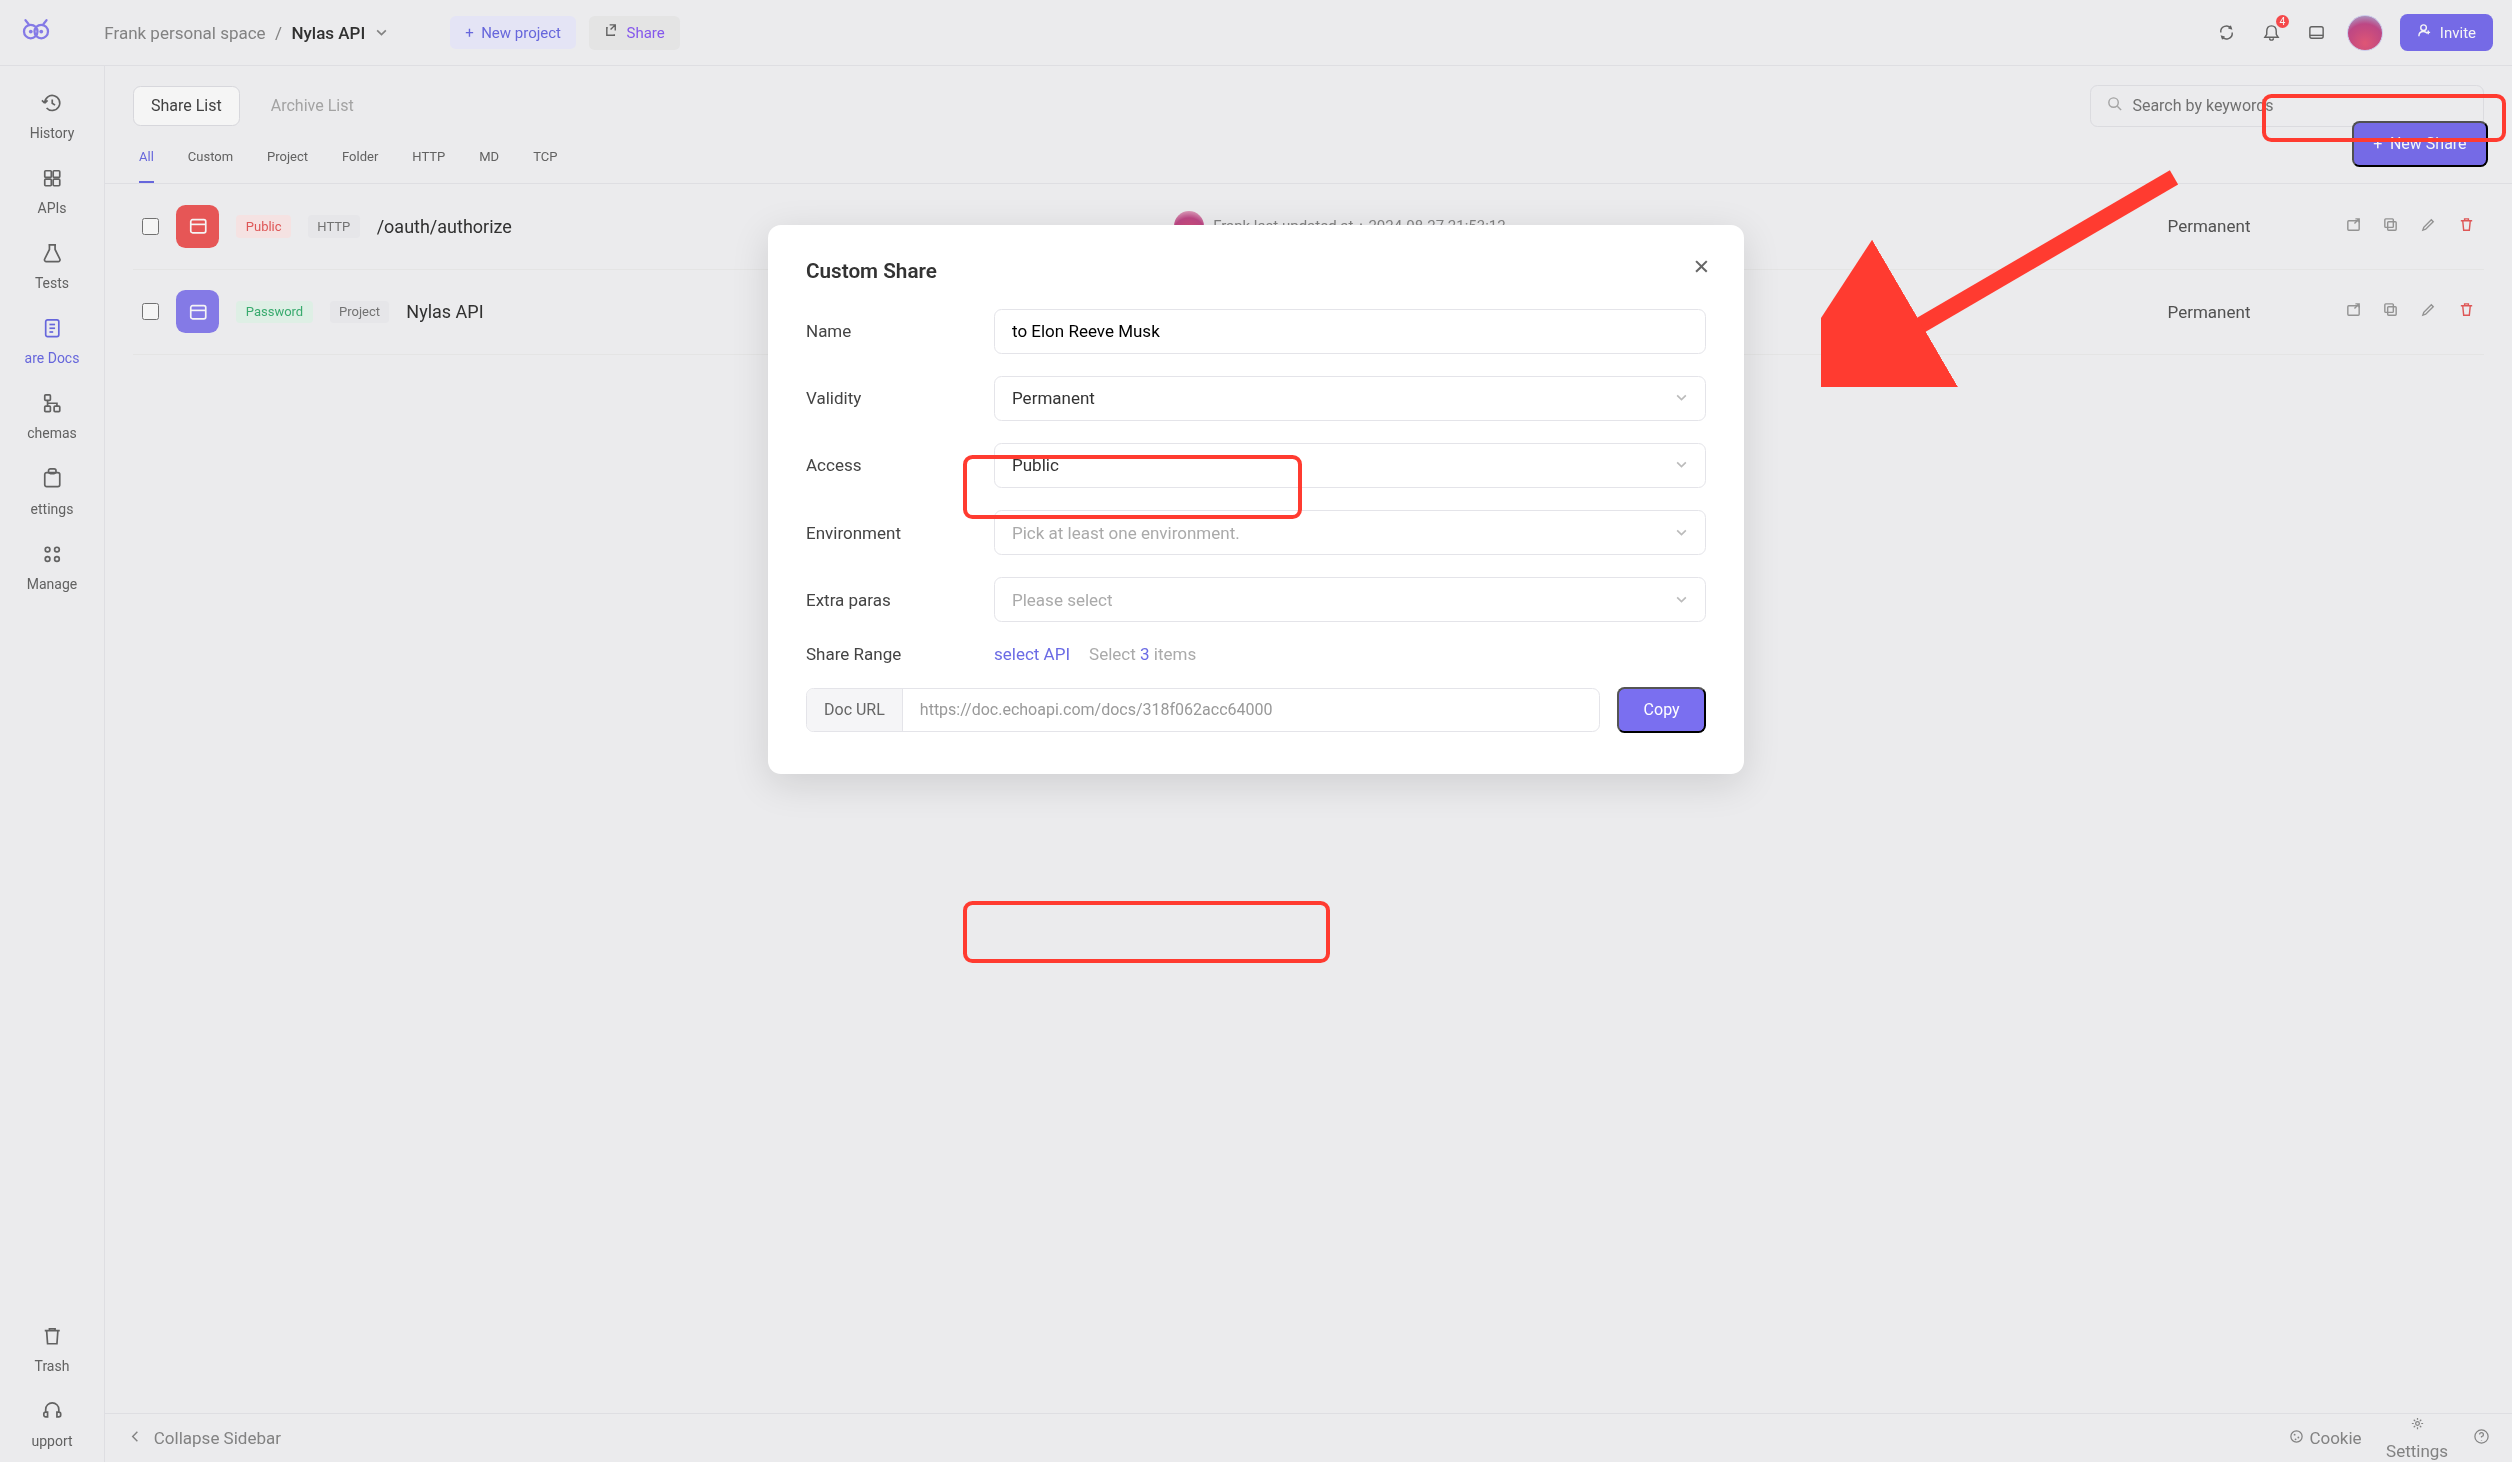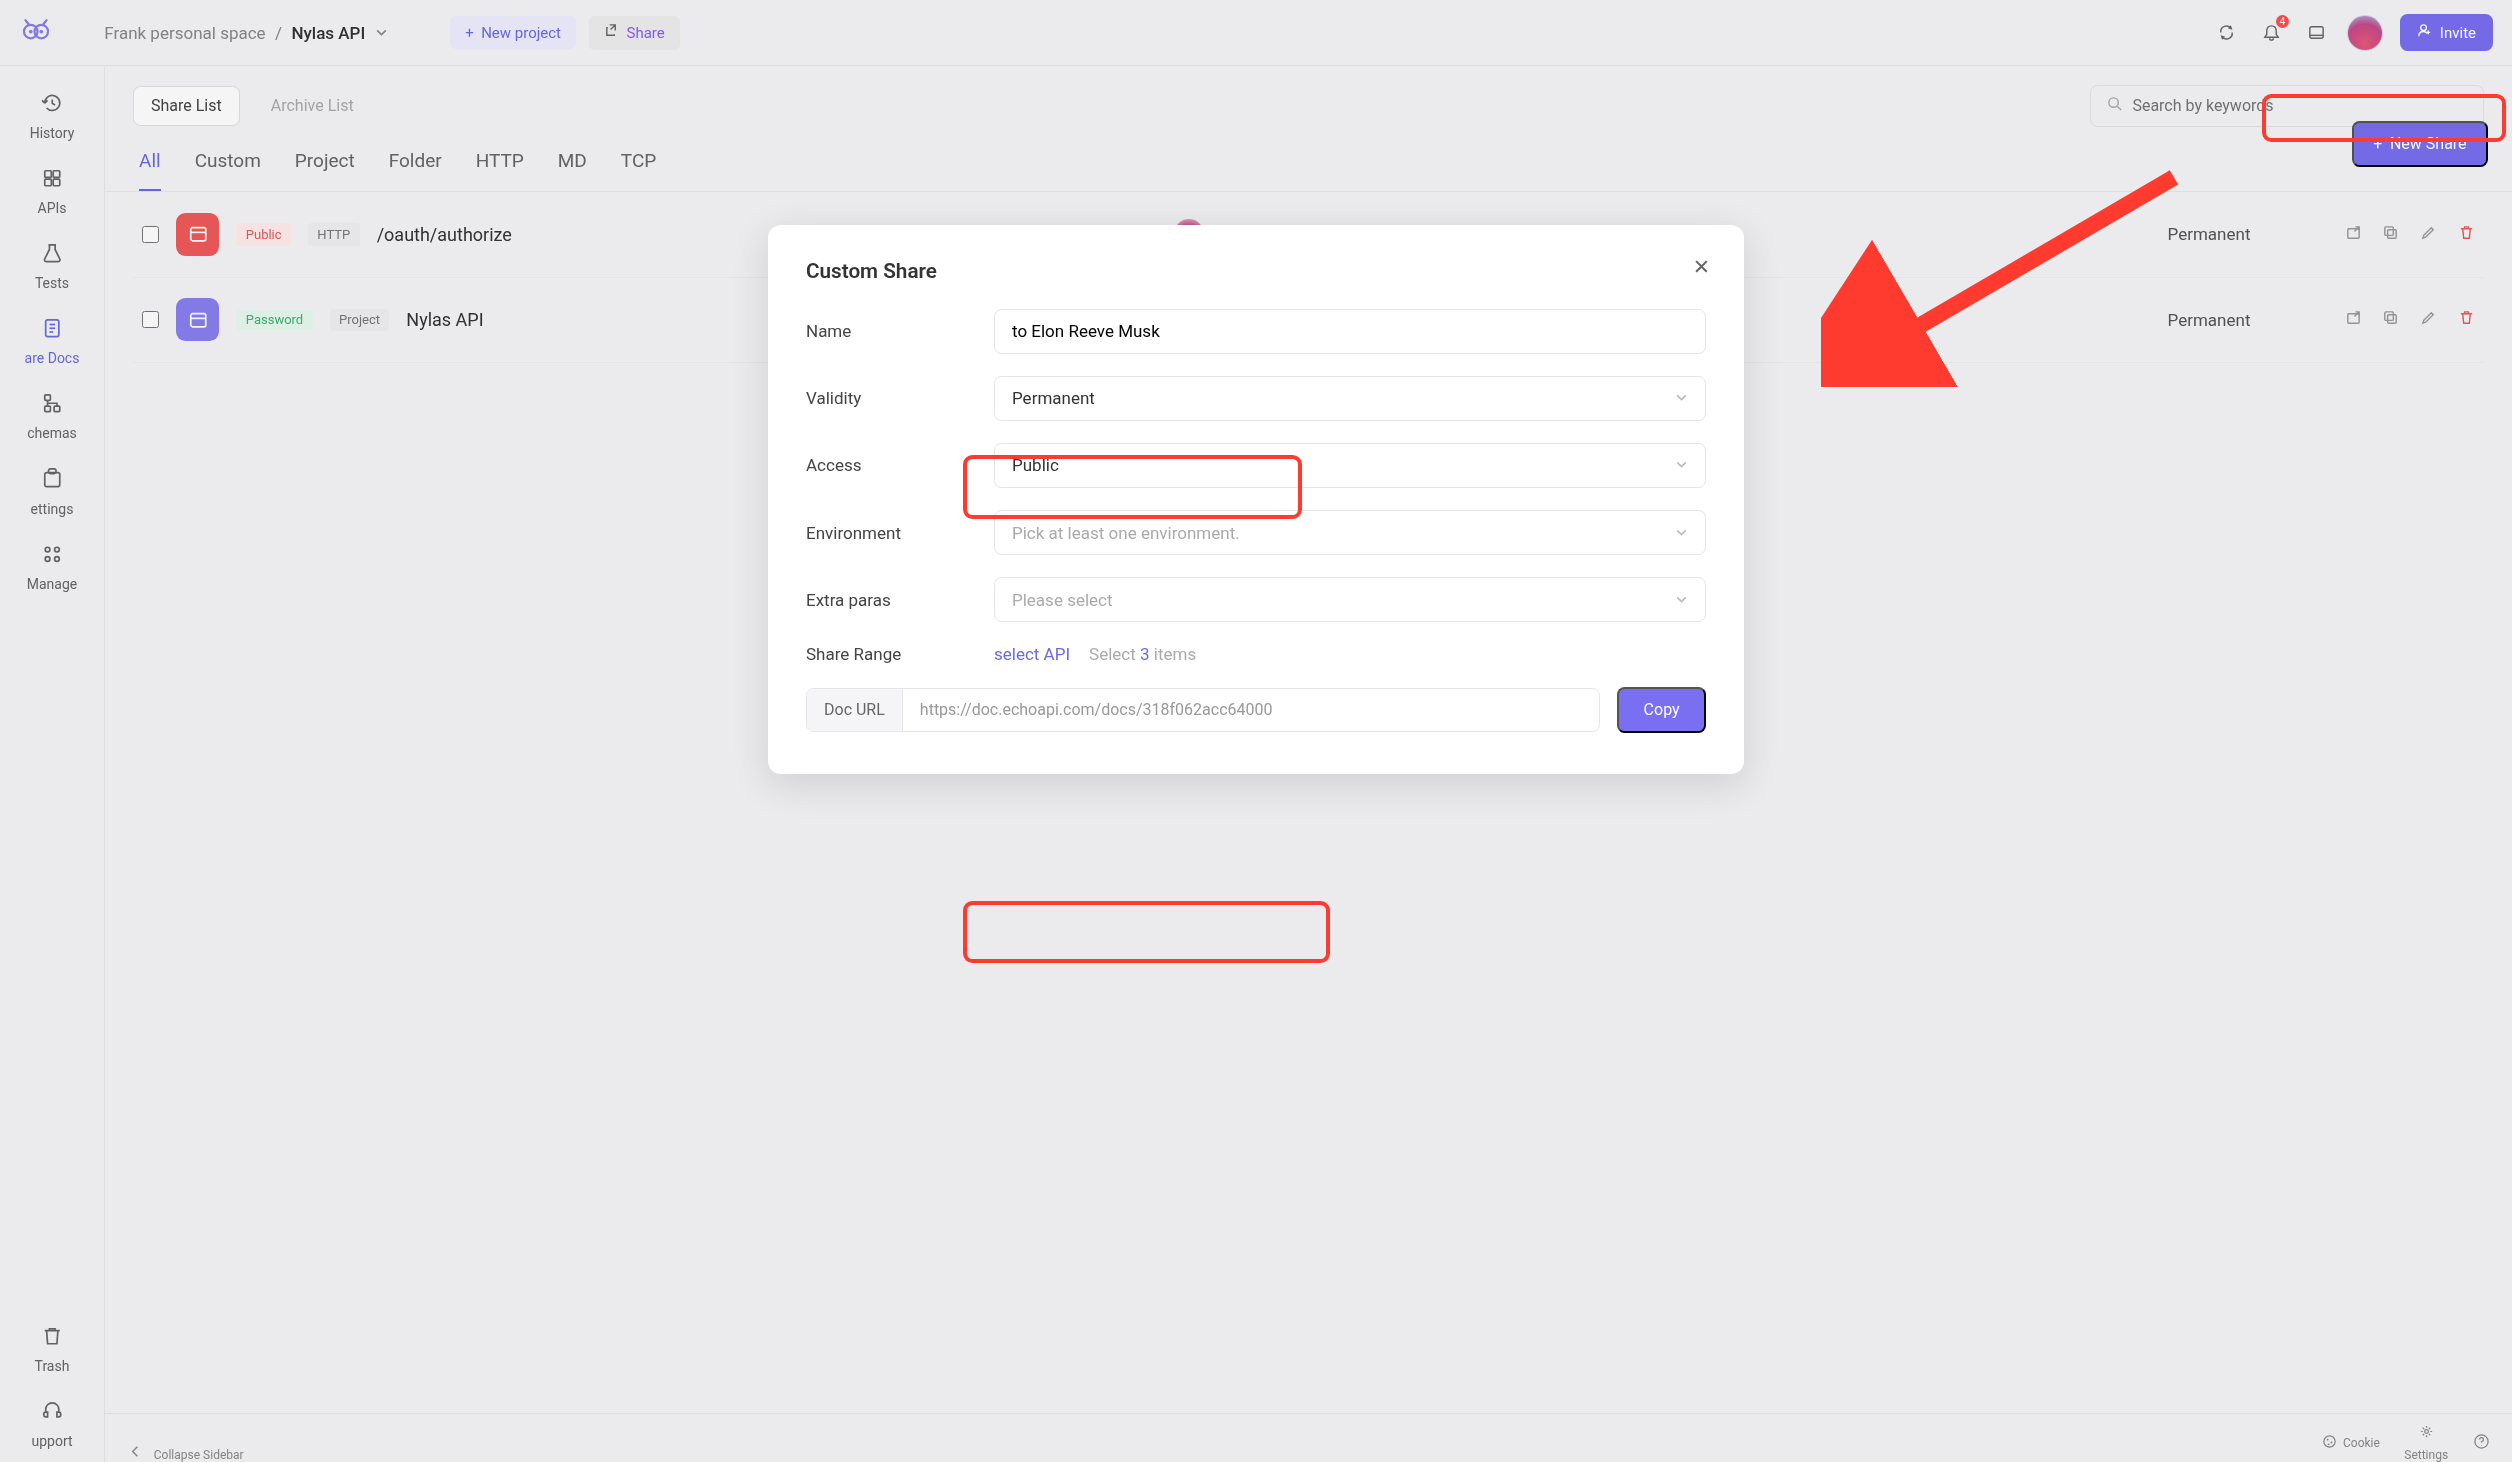--- a/index.html
+++ b/index.html
@@ -34,21 +34,21 @@
 
 .main { flex: 1; display: flex; flex-direction: column; background: #f5f5f7; position: relative; }
 
 .toolbar { display: flex; align-items: center; gap: 13px; padding: 19px 28px 0 28px; }
 .pill-btn { padding: 9.4px 17px; border-radius: 7.5px; font-size: 16px; background: #fff; border: 0.9px solid #e0e0e5; color: #444; cursor: pointer; }
 .pill-btn.ghost { background: transparent; border: 0.9px solid transparent; color: #aaa; }
 .search-wrap { margin-left: auto; display: flex; align-items: center; gap: 9.4px; background: transparent; border: 0.9px solid #e4e4e9; border-radius: 7.5px; padding: 9.4px 15px; width: 394px; color: #aaa; }
 .search-wrap input { border: none; background: transparent; outline: none; font-size: 16px; flex: 1; color: #333; }
 
 .tabs { display: flex; gap: 34px; padding: 22.5px 34px 0 34px; border-bottom: 0.9px solid #e8e8ec; position: relative; }
-.tab { padding-bottom: 17px; font-size: 19px; color: #666; cursor: pointer; }
+.tab { padding-bottom: 17px; font-size: 13px; color: #666; cursor: pointer; }
 .tab.active { color: #6b6be5; border-bottom: 2.8px solid #6b6be5; }
 .tabs-right { position: absolute; right: 24.4px; top: -5.6px; }
 .btn-newshare { background: #7a6ff0; color: #fff; padding: 11.3px 19px; border-radius: 7.5px; display: inline-flex; align-items: center; gap: 7.5px; font-size: 16px; }
 
 .rows { padding: 0 28px; }
 .row { display: flex; align-items: center; gap: 17px; padding: 20.7px 9.4px; border-bottom: 0.9px solid #eee; }
 .row input[type="checkbox"] { width: 17px; height: 17px; }
 .row-icon { width: 43px; height: 43px; border-radius: 9.4px; display: flex; align-items: center; justify-content: center; color: #fff; }
 .row-icon.red { background: #f05a5a; }
 .row-icon.purple { background: #8a7ff0; }
@@ -57,21 +57,21 @@
 .tag.http { background: #f0f0f3; color: #777; }
 .tag.password { background: #e8f9ef; color: #3bb273; }
 .tag.project { background: #f0f0f3; color: #777; }
 .row-title { font-size: 18px; color: #333; flex: 0 0 auto; }
 .row-center { flex: 1; display: flex; align-items: center; justify-content: center; gap: 9.4px; color: #888; }
 .mini-avatar { width: 30px; height: 30px; border-radius: 50%; background: radial-gradient(circle at 50% 80%, #e85a7a 0%, #c54a8a 60%, #f5d5e0 100%); }
 .row-perm { width: 160px; text-align: left; color: #555; font-size: 17px; }
 .row-actions { display: flex; gap: 20.7px; color: #999; }
 .row-actions .del { color: #e85a5a; }
 
-.footer { height: 49px; border-top: 0.9px solid #e8e8ec; display: flex; align-items: flex-end; padding: 0 22.5px; color: #888; font-size: 12px; }
+.footer { height: 49px; border-top: 0.9px solid #e8e8ec; display: flex; align-items: center; padding: 0 22.5px; color: #888; font-size: 17px; }
 .footer-right { margin-left: auto; display: flex; gap: 24.4px; align-items: center; }
 
 
 .modal-backdrop { position: absolute; inset: 0; background: rgba(0,0,0,0.04); display: flex; align-items: flex-start; justify-content: center; padding-top: 225px; z-index: 50; }
 .modal { width: 976px; background: #fff; border-radius: 13px; box-shadow: 0 9.4px 38px rgba(0,0,0,0.12); padding: 34px 38px 41px 38px; position: relative; }
 .modal h2 { font-size: 20.7px; font-weight: 600; margin-bottom: 26px; }
 .modal-close { position: absolute; top: 30px; right: 34px; font-size: 20.7px; color: #666; cursor: pointer; }
 .field-row { display: flex; align-items: center; margin-bottom: 22.5px; }
 .field-label { width: 188px; font-size: 17px; color: #444; }
 .field-input { flex: 1; border: 0.9px solid #e4e4e9; border-radius: 7.5px; padding: 11.3px 17px; font-size: 17px; color: #333; background: #fff; display: flex; align-items: center; justify-content: space-between; }

